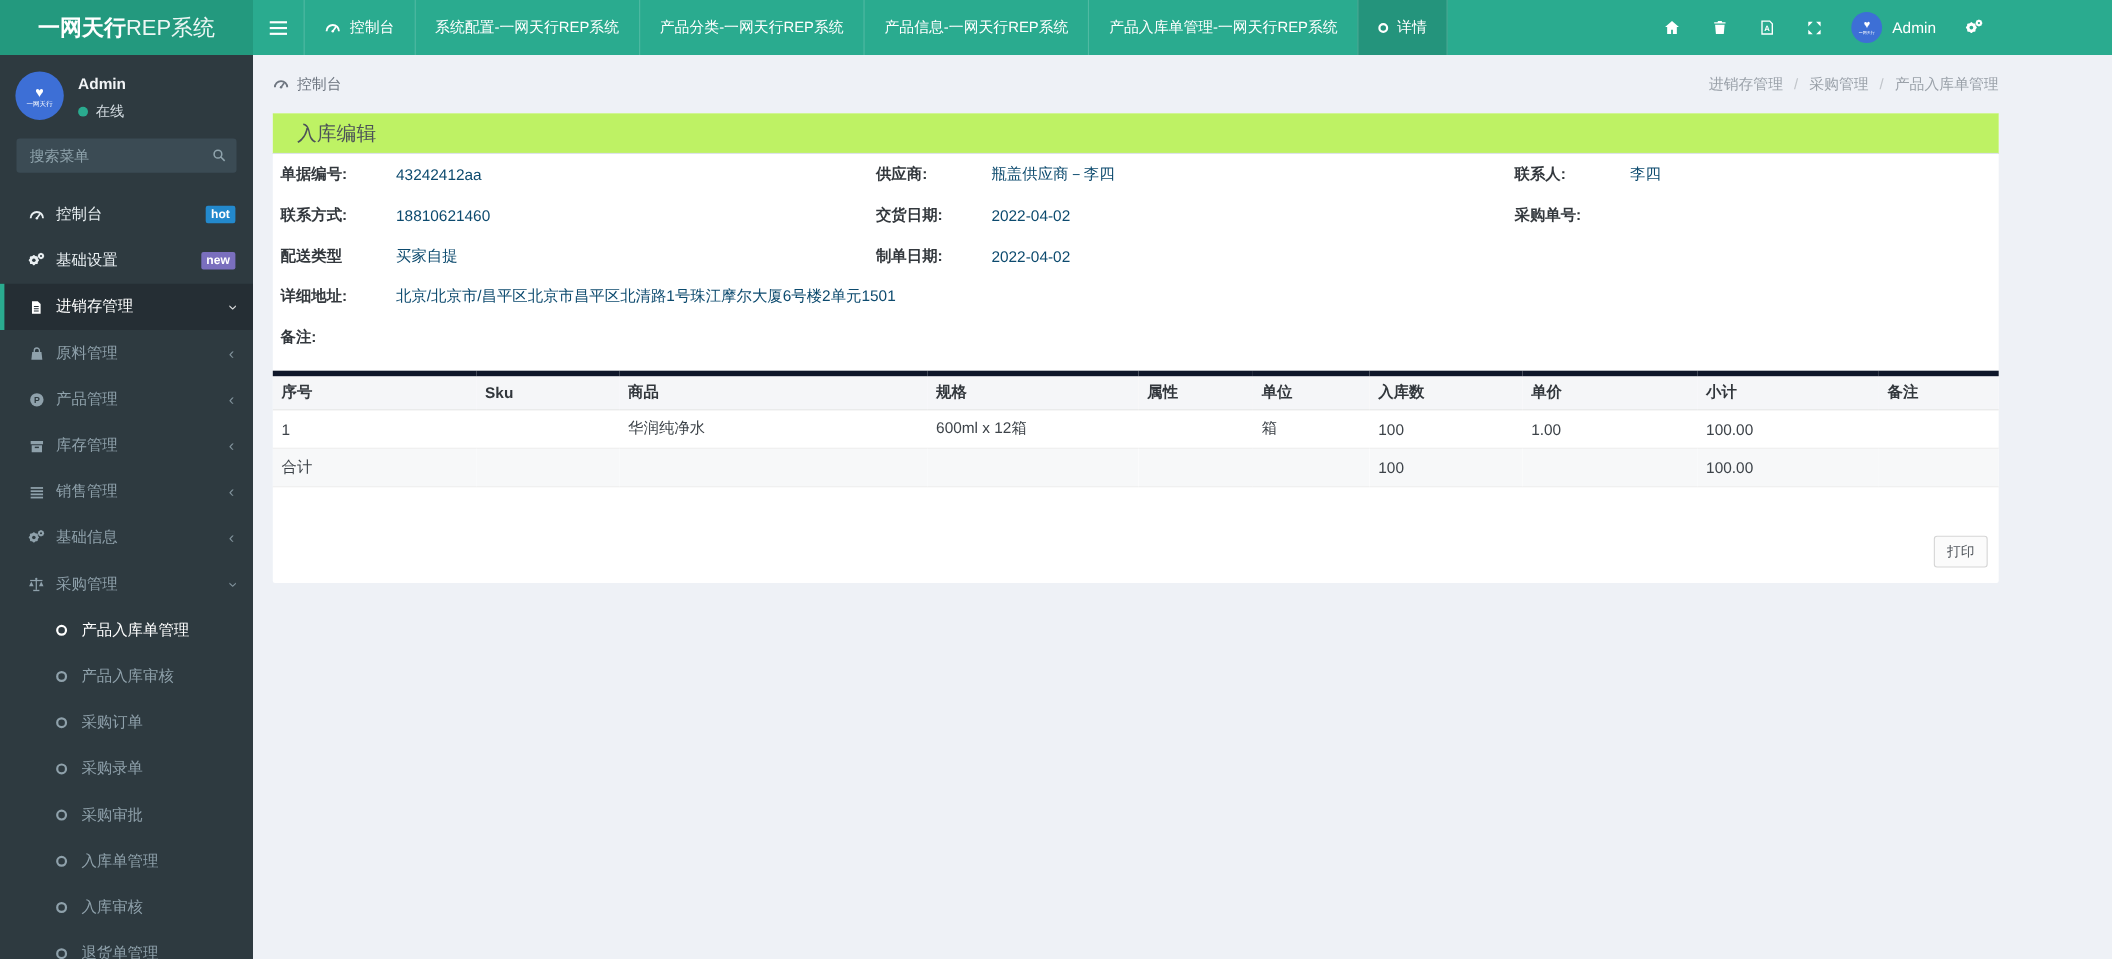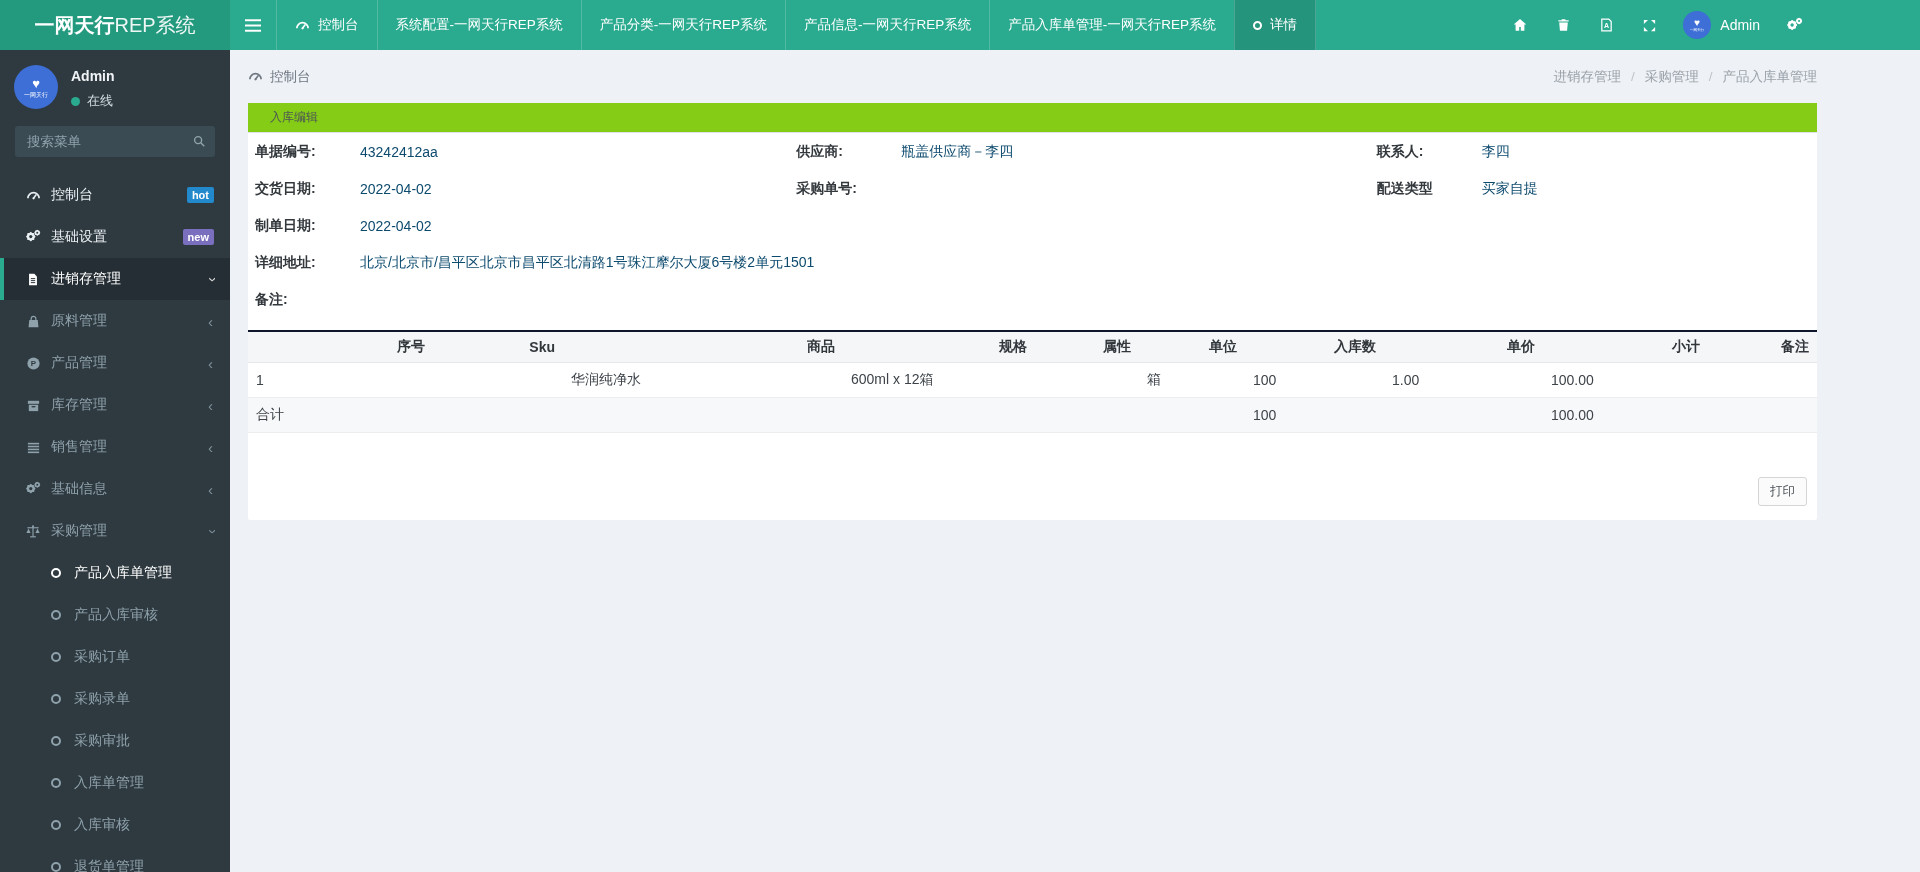--- a/index.html
+++ b/index.html
@@ -62,33 +62,33 @@
   
   .content-wrapper { position:absolute; top:50px; left:230px; width:1690px; height:822px; background:#eef1f6; }
   .content-header { height:53px; display:flex; justify-content:space-between; align-items:center;
     padding:0 103px 0 18px; }
   .bc-left { display:flex; align-items:center; gap:7px; color:#6e7680; font-size:13.5px; cursor:pointer; }
   .bc-right { color:#9aa1a9; font-size:13.5px; display:flex; align-items:center; }
   .bc-right .crumb { cursor:pointer; }
   .bc-right .crumb + .crumb::before { content:"/"; margin:0 10px; color:#c0c4c9; }
 
   .box { margin:0 103px 0 18px; background:#fff; border-radius:2px; }
-  .box-header { background:#84cc16; border-bottom:1px solid #dde3ea; padding:6px 22px;
-    font-size:12px; color:#4c5258; }
+  .box-header { background:#bef264; border-bottom:1px solid #dde3ea; padding:6px 22px;
+    font-size:18px; color:#4c5258; }
   .box-body { padding:0 0 12px; }
 
   .form-grid { display:grid; grid-template-columns:34.5% 37% 28.5%; }
   .field { height:37px; display:flex; align-items:center; font-size:14px; color:#383e44; padding-left:7px; overflow:hidden; white-space:nowrap; }
   .field .flabel { font-weight:700; width:105px; flex-shrink:0; color:#33383d; }
   .field.wide { grid-column:1 / -1; }
   .field .fvalue { color:#0c4a6e; }
 
   table.items { width:100%; border-collapse:collapse; table-layout:fixed; margin-top:12px; }
-  table.items th { background:#f5f6f8; border-top:2px solid #0f172a; border-bottom:1px solid #e8e8e8;
-    font-size:14px; font-weight:700; color:#32373c; text-align:right; padding:6px 8px; }
+  table.items th { background:#f5f6f8; border-top:5px solid #0f172a; border-bottom:1px solid #e8e8e8;
+    font-size:14px; font-weight:700; color:#32373c; text-align:left; padding:6px 8px; }
   table.items td { padding:8px; font-size:14px; color:#3d4349; border-bottom:1px solid #ededed; white-space:nowrap; overflow:hidden; }
   tr.total-row td { background:#f7f8f9; }
   col.c0{width:185px} col.c1{width:130px} col.c2{width:280px} col.c3{width:192px} col.c4{width:104px}
   col.c5{width:106px} col.c6{width:139px} col.c7{width:159px} col.c8{width:165px}
 
   .box-actions { text-align:right; margin:44px 10px 2px 0; }
   .btn-print { background:#fbfbfb; border:1px solid #d5d5d5; border-radius:3px; color:#51565c;
     font-size:12.5px; padding:5px 11px; cursor:pointer; font-family:inherit; }
 
   svg { display:block; }
@@ -402,20 +402,24 @@
           <span class="flabel">单据编号:</span>
           <span class="fvalue">43242412aa</span>
         </div>
         <div class="field">
           <span class="flabel">供应商:</span>
           <span class="fvalue">瓶盖供应商－李四</span>
         </div>
         <div class="field">
           <span class="flabel">联系人:</span>
           <span class="fvalue">李四</span>
+        </div>
+        <div class="field">
+          <span class="flabel">联系方式:</span>
+          <span class="fvalue">18810621460</span>
         </div>
         <div class="field">
           <span class="flabel">交货日期:</span>
           <span class="fvalue">2022-04-02</span>
         </div>
         <div class="field">
           <span class="flabel">采购单号:</span>
           <span class="fvalue"></span>
         </div>
         <div class="field">

